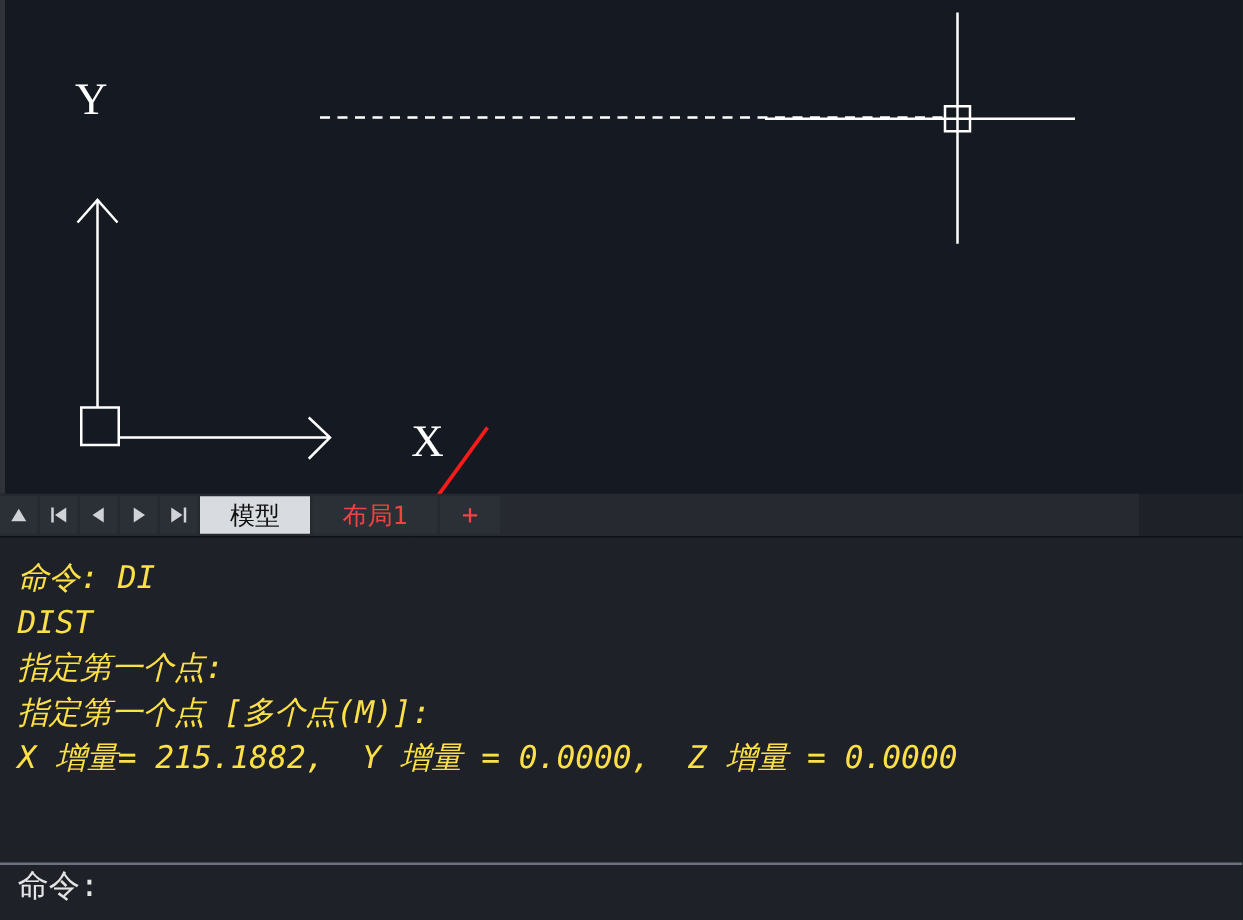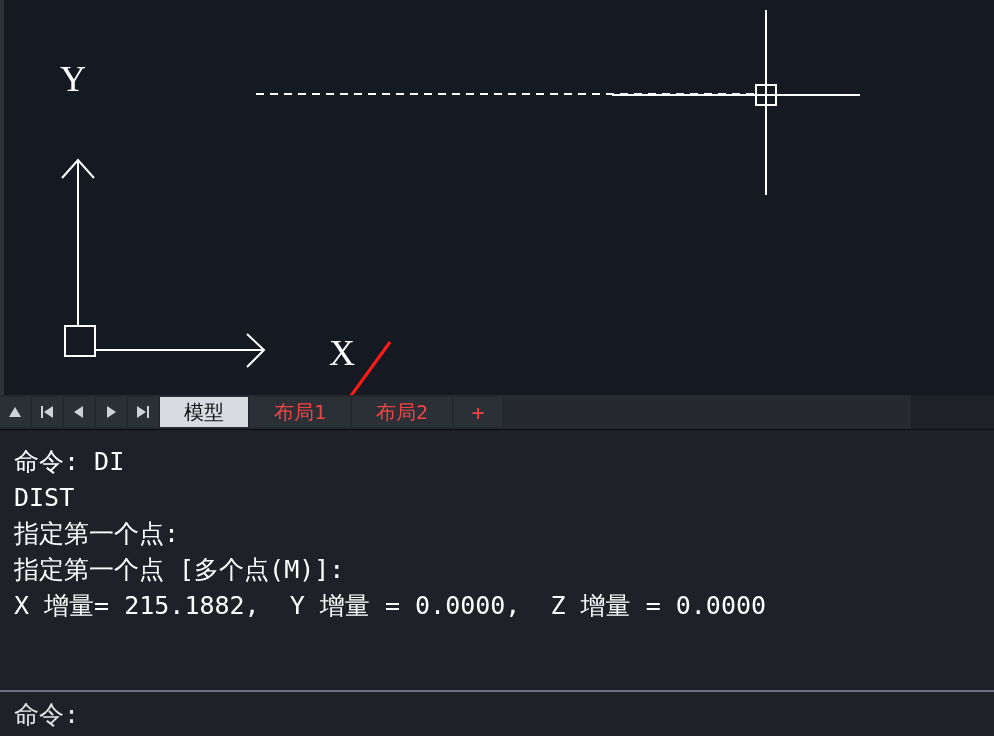--- a/index.html
+++ b/index.html
@@ -14,25 +14,25 @@
   .tabstrip { position: absolute; left: 0; top: 395px; width: 911px; height: 34px; background: #262a30; display: flex; align-items: center; }
   .navbtn { width: 30px; height: 30px; display: flex; align-items: center; justify-content: center; background: #2b2f36; margin-right: 2px; color: #cfd3d8; }
   .navbtn svg { display:block; }
   .navbtn.tri { width:30px; }
   .tab { height: 30px; padding: 0 24px; display:flex; align-items:center; font-size: 20px; color:#ef4444; background:#2b2f36; margin-right:2px; }
   .tab.active { background:#d8dce0; color:#111; font-weight:500; }
   .tab.add { width:40px; justify-content:center; font-size:22px; }
 
   
   .cmdpanel { position:absolute; left:0; top:429px; width:994px; height:307px; background:#1e2228; border-top:1px solid #0a0c0f; }
-  .cmdhist { padding: 14px 12px 0 14px; font-size: 25px; line-height: 36px; font-family: "SimSun","MS Gothic", monospace; color:#ffffff; }
+  .cmdhist { padding: 14px 12px 0 14px; font-size: 25px; line-height: 36px; font-family: "SimSun","MS Gothic", monospace; color:#fde047;font-style:italic; }
   .cmdhist .row { white-space: pre; }
 
   
-  .cmdinput-row { position:absolute; left:0; bottom:0; width:994px; height:46px; border-top:2px solid #6a7280; display:flex; align-items:center; padding-left:14px; }
+  .cmdinput-row { position:absolute; left:0; bottom:0; width:994px; height:46px; border-top:2px solid #6a7280; display:flex; align-items:flex-start; padding-left:14px; }
   .cmdinput-label { font-size:25px; font-family:"SimSun",monospace; color:#e4e4e4; }
   .cmdinput { flex:1; height:40px; background:transparent; border:none; outline:none; color:#e4e4e4; font-size:25px; font-family:"SimSun",monospace; padding-left:8px; }
 
   
   .anno { position:absolute; pointer-events:none; }
 </style>
 </head>
 <body>
 <div class="wrap">
 
@@ -94,21 +94,20 @@
         </svg>
   </div>
   <div class="navbtn">
     <svg width="14" height="14">
           <polygon points="1,1 1,13 10,7" fill="#cfd3d8"></polygon>
           <rect x="11" y="1" width="2" height="12" fill="#cfd3d8"></rect>
         </svg>
   </div>
   <div class="tab active">模型</div>
   <div class="tab">布局1</div>
-  <div class="tab">布局2</div>
   <div class="tab add">+</div>
 </div>
 
 <div class="cmdpanel">
   <div class="cmdhist">
     <div class="row">命令: DI</div>
     <div class="row">DIST</div>
     <div class="row">指定第一个点:</div>
     <div class="row">指定第一个点 [多个点(M)]:</div>
     <div class="row">X 增量= 215.1882,  Y 增量 = 0.0000,  Z 增量 = 0.0000</div>

